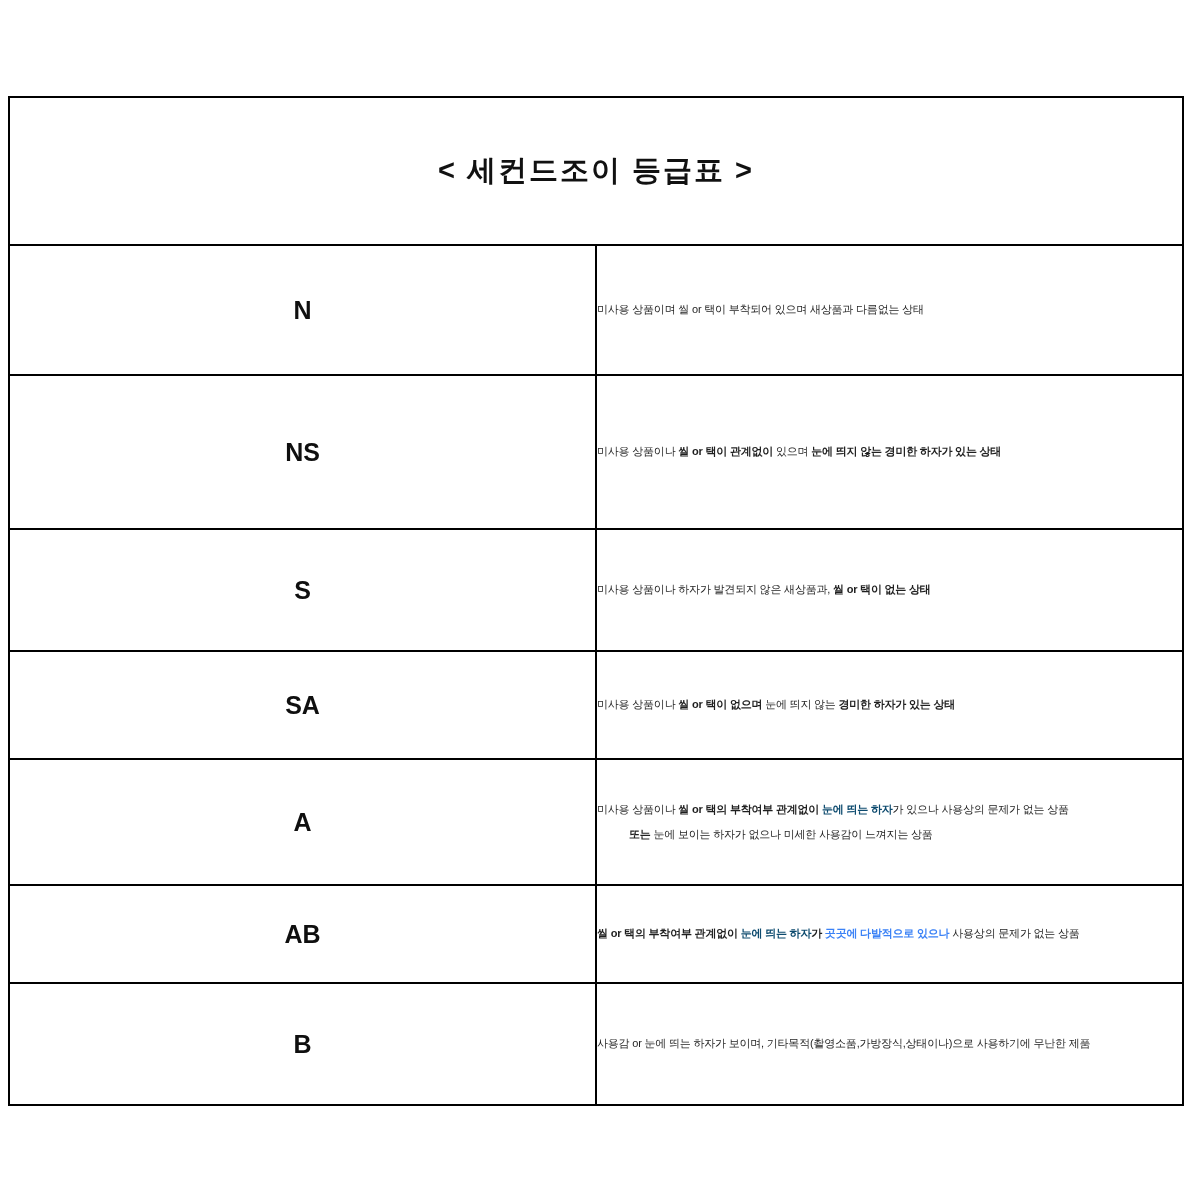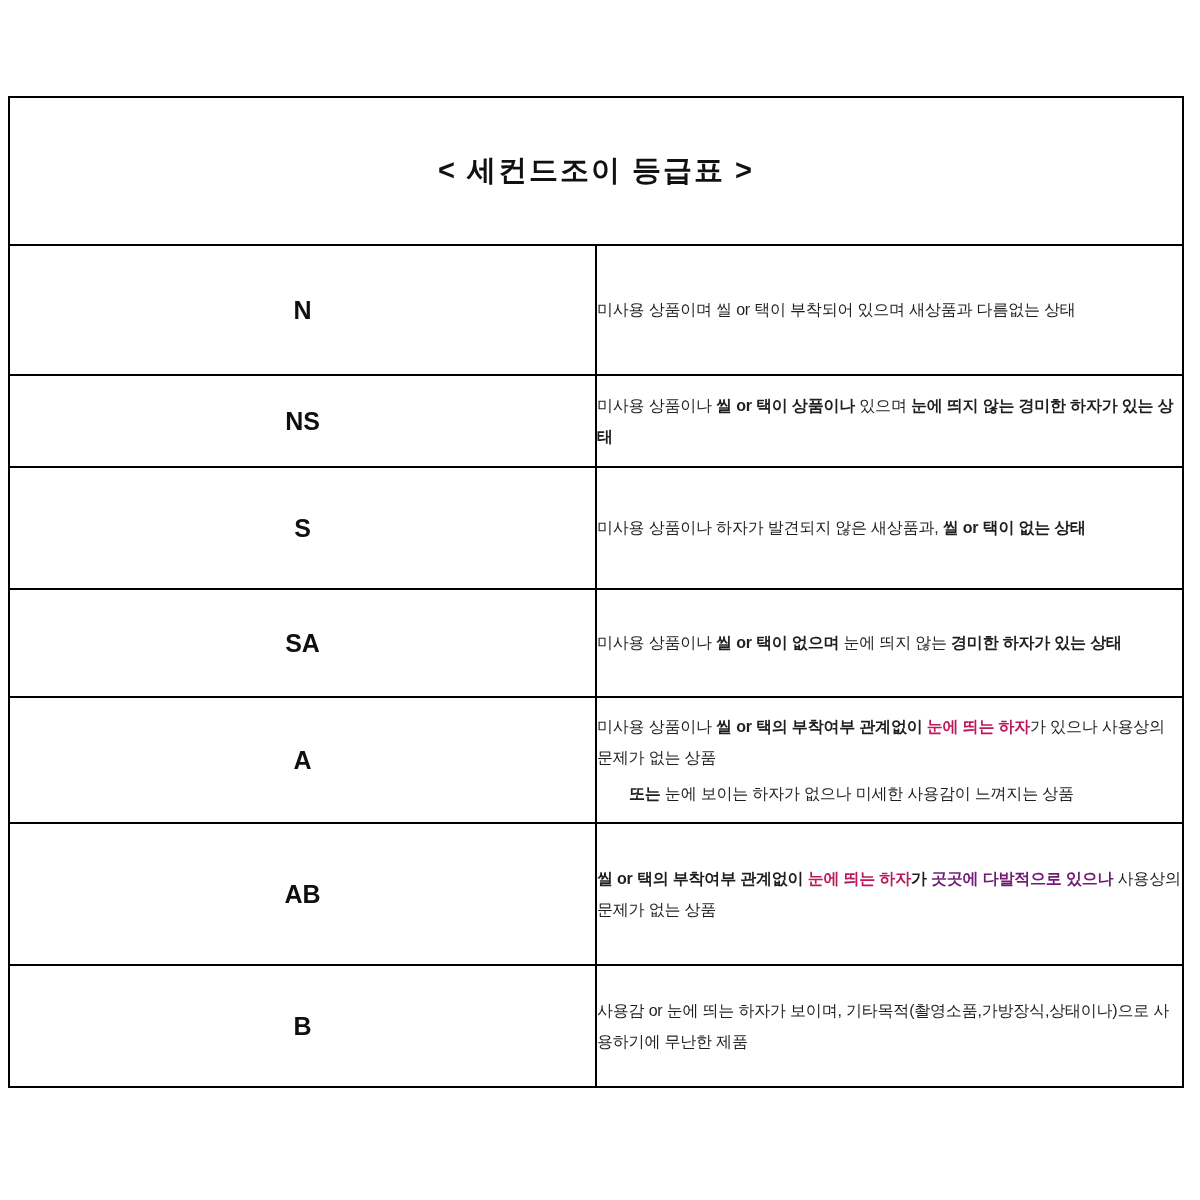--- a/index.html
+++ b/index.html
@@ -51,37 +51,37 @@
   .grade-cell {
     width: 113px;
     text-align: center;
     font-size: 25px;
     font-weight: bold;
     color: #0f0f0f;
   }
 
   .desc-cell {
     padding: 10px 22px 10px 24px;
-    font-size: 16px;
+    font-size: 11px;
     line-height: 1.95;
     color: #1f1f1f;
     letter-spacing: -0.2px;
   }
 
   .row-n    { height: 130px; }
-  .row-ns   { height: 92px; }
+  .row-ns   { height: 154px; }
   .row-s    { height: 122px; }
   .row-sa   { height: 108px; }
   .row-a    { height: 126px; }
-  .row-ab   { height: 142px; }
+  .row-ab   { height: 98px; }
   .row-b    { height: 122px; }
 
   .b { font-weight: bold; }
-  .red { color: #be185d; font-weight: bold; }
-  .red-soft { color: #701a75; font-weight: bold; }
+  .red { color: #0c4a6e; font-weight: bold; }
+  .red-soft { color: #3b82f6; font-weight: bold; }
   .line { display: block; }
   .line + .line { margin-top: 4px; padding-left: 32px; }
 </style>
 </head>
 <body>
 
 <div class="sheet">
   <table class="grade-table">
     <tbody>
       <tr>
@@ -93,21 +93,21 @@
       <tr class="row-n">
         <td class="grade-cell">N</td>
         <td class="desc-cell">
           <span class="line"><span>미사용 상품이며 씰 or 택이 부착되어 있으며 새상품과 다름없는 상태</span></span>
         </td>
       </tr>
 
       <tr class="row-ns">
         <td class="grade-cell">NS</td>
         <td class="desc-cell">
-          <span class="line"><span>미사용 상품이나 </span><span class="b">씰 or 택이 상품이나</span><span> 있으며 </span><span class="b">눈에 띄지 않는 경미한 하자가 있는 상태</span></span>
+          <span class="line"><span>미사용 상품이나 </span><span class="b">씰 or 택이 관계없이</span><span> 있으며 </span><span class="b">눈에 띄지 않는 경미한 하자가 있는 상태</span></span>
         </td>
       </tr>
 
       <tr class="row-s">
         <td class="grade-cell">S</td>
         <td class="desc-cell">
           <span class="line"><span>미사용 상품이나 하자가 발견되지 않은 새상품과, </span><span class="b">씰 or 택이 없는 상태</span></span>
         </td>
       </tr>
 

